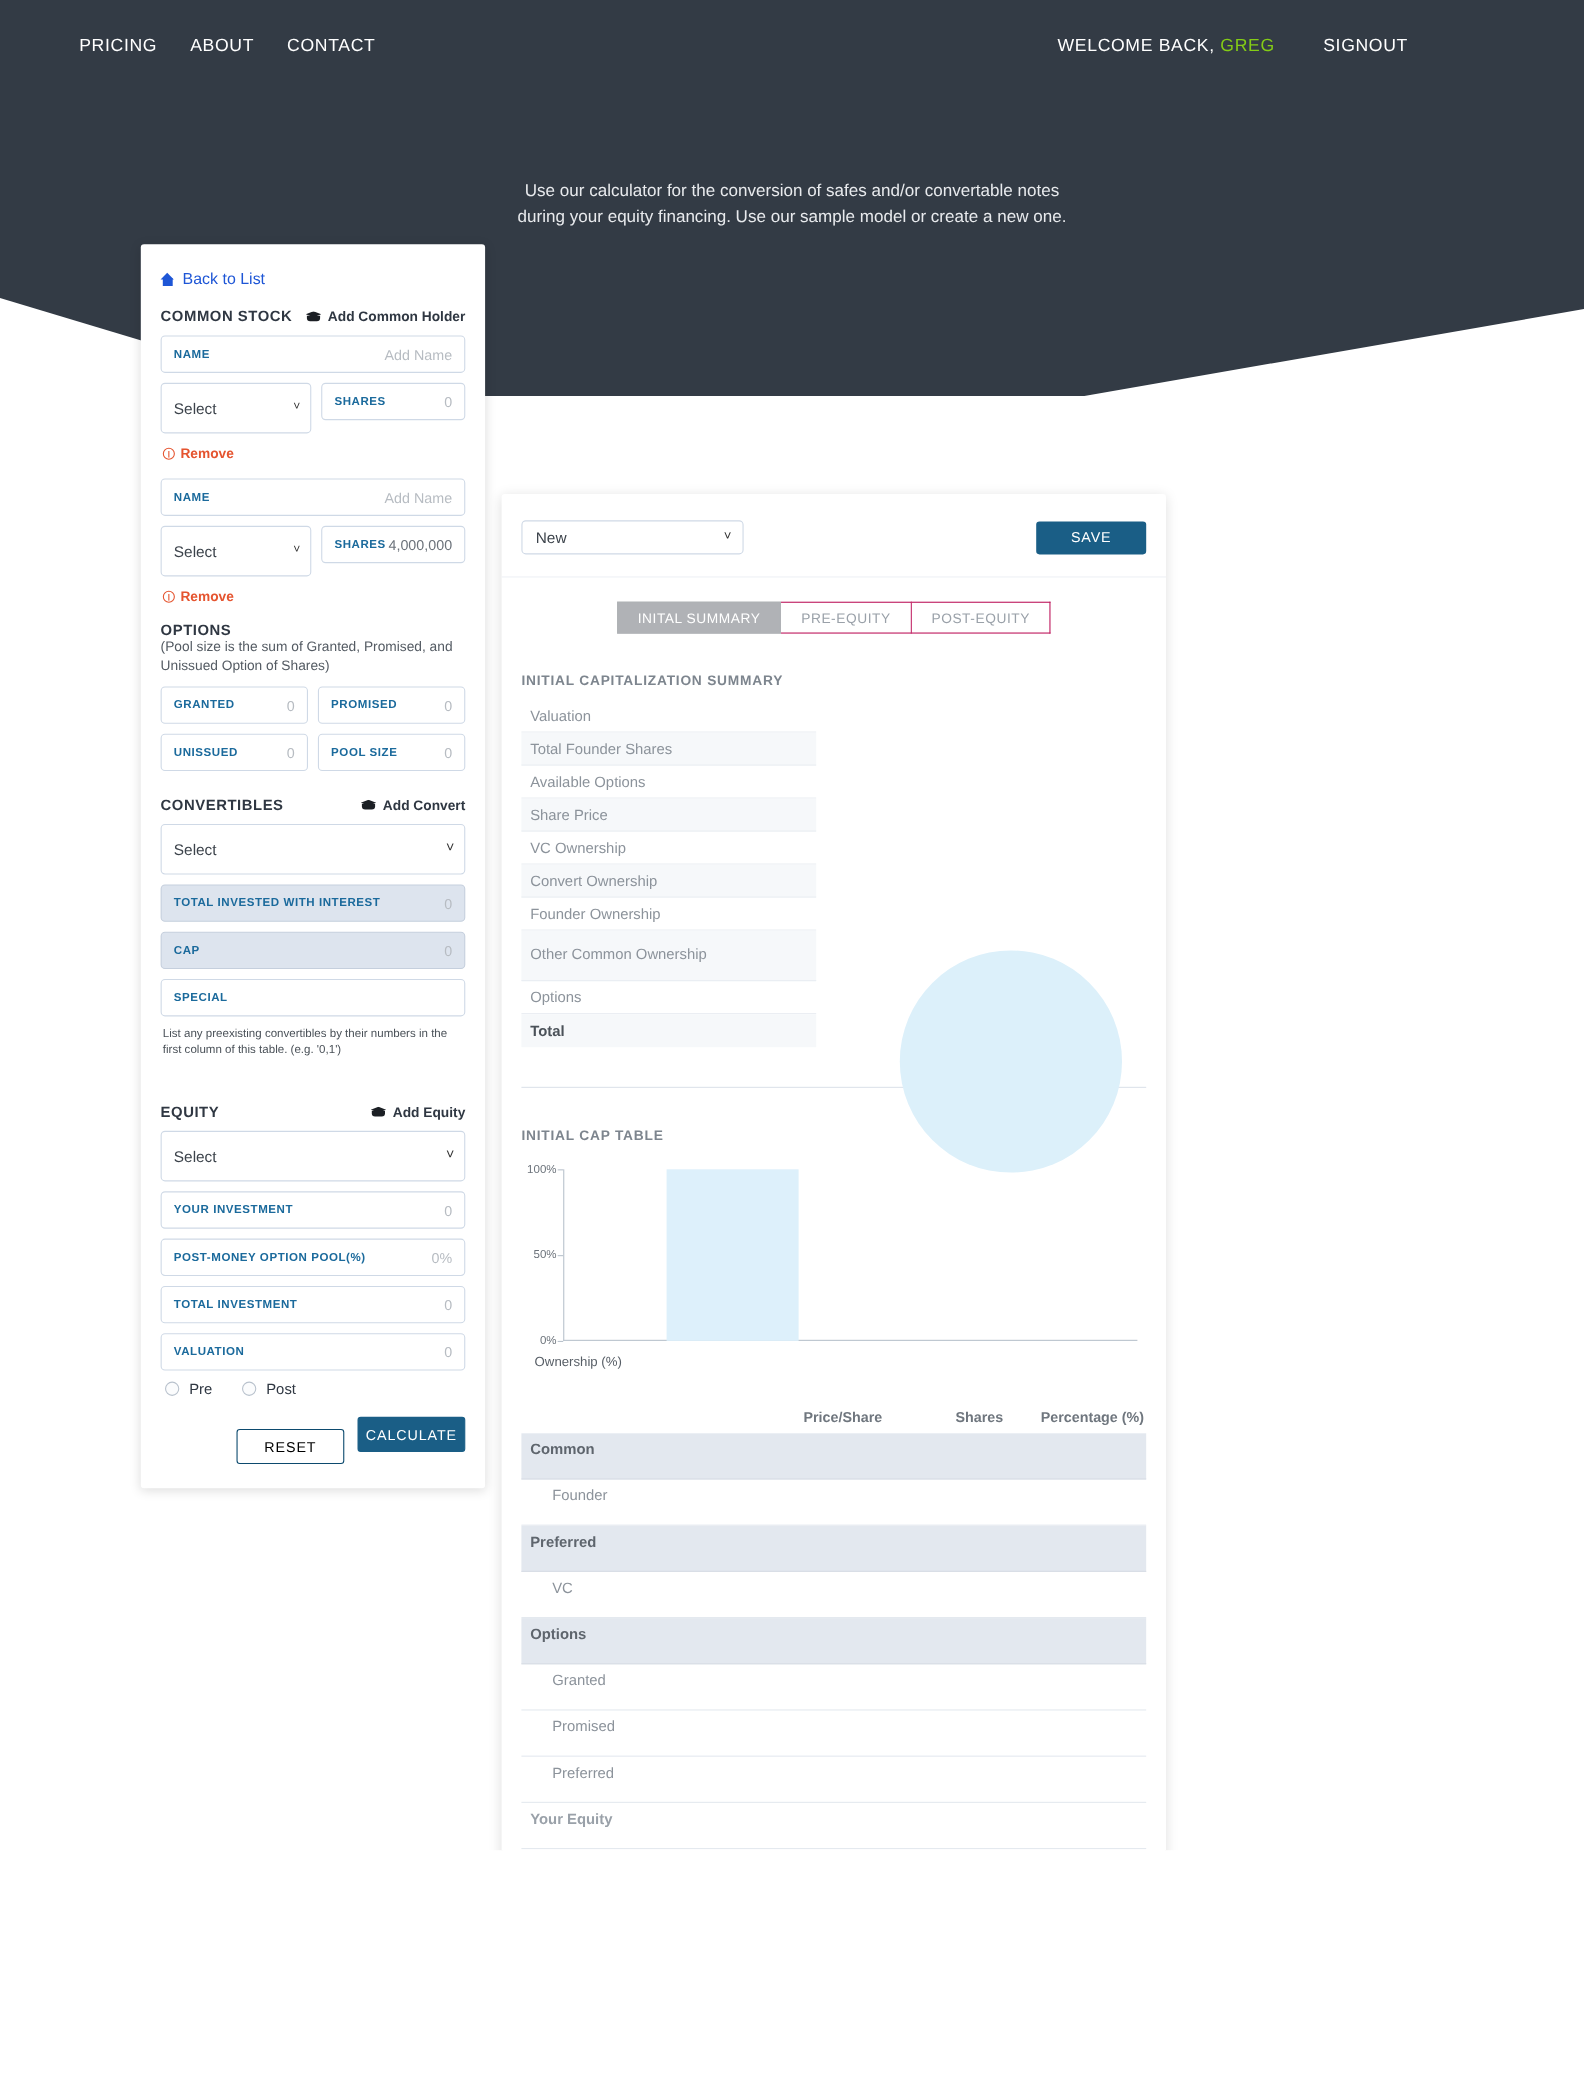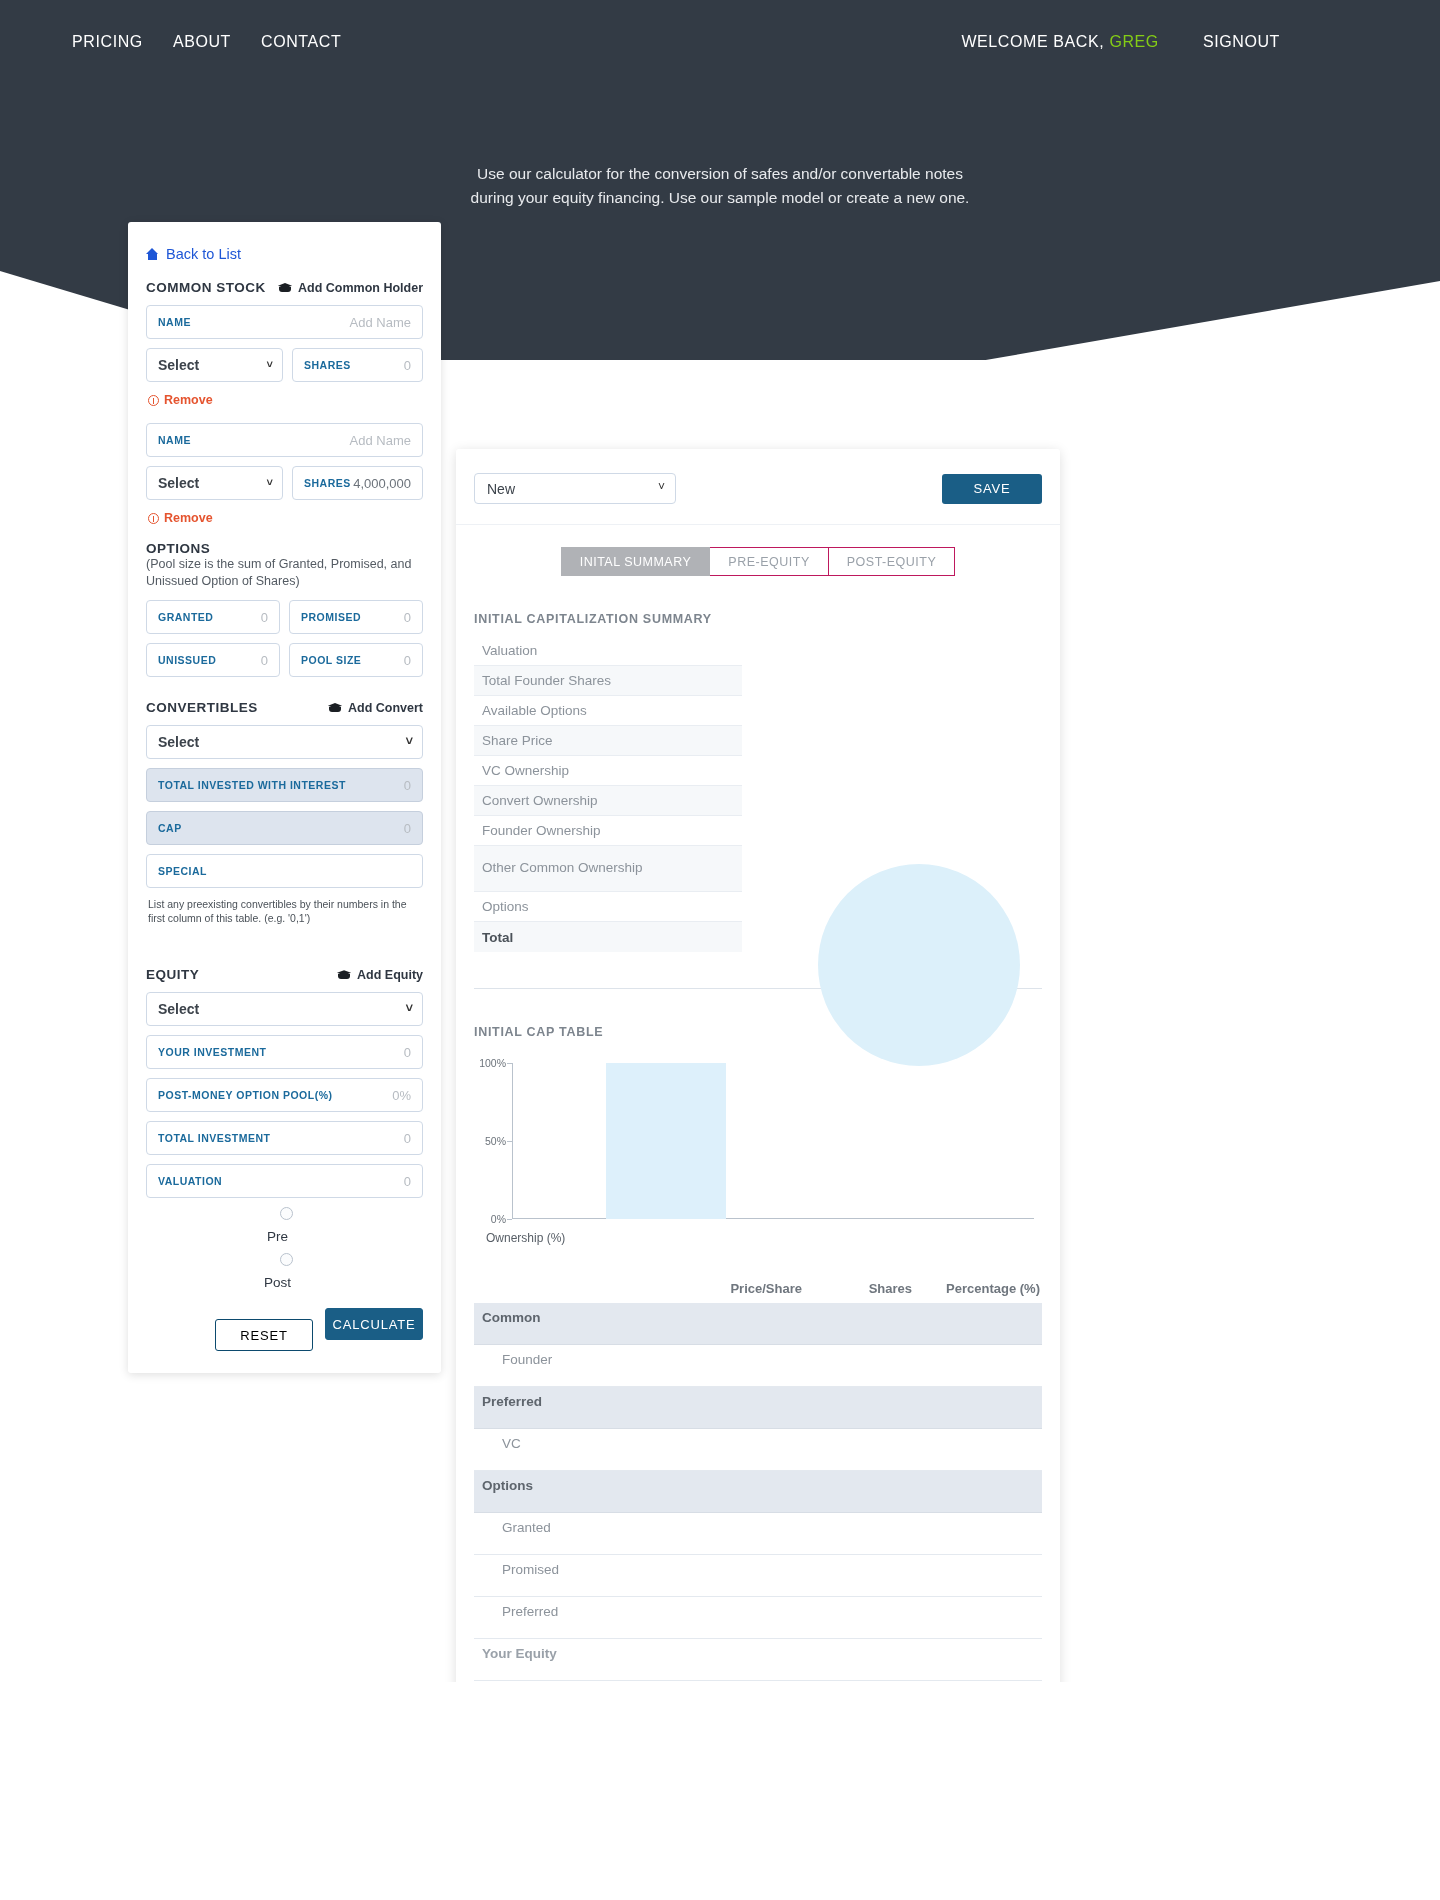--- a/index.html
+++ b/index.html
@@ -151,26 +151,25 @@
   }
   .field.filled .val { color: #6c737b; }
   .field.shaded { background: #dde4ee; border-color: #c5cfdd; }
 
   .row2 { display: flex; gap: 9px; }
   .row2 > .field { flex: 1; margin-bottom: 9px; }
 
   .select {
     position: relative;
     border: 1px solid #cfd9e6; border-radius: 4px;
-    height: 34px; display: flex; align-items: center;
+    height: 46px; display: flex; align-items: center;
     padding: 0 26px 0 11px; background: #fff;
     font-size: 14px; color: #3c434b;
     margin-bottom: 9px;
     cursor: pointer;
-    font-weight: bold;
   }
   .select.small { flex: 0 0 137px; }
   .select .chev {
     position: absolute; right: 9px; top: 50%; transform: translateY(-60%);
     font-size: 11px; color: #333;
   }
   .select.wide .chev { font-size: 13px; }
 
   .remove {
     display: flex; align-items: center; gap: 5px;
@@ -184,21 +183,21 @@
   .warn-ico::after {
     content:""; position:absolute; left:4.2px; top:2px; width:1.3px; height:6px; background:#e5542f;
   }
 
   .opt-note { font-size: 12.5px; color: #545b63; line-height: 1.32; margin-bottom: 11px; }
   .hint { font-size: 10.5px; color: #4a5158; line-height: 1.34; margin: 2px 0 0 2px; }
 
   .spacer-lg { height: 42px; }
   .spacer-sm { height: 14px; }
 
-  .radios { display: flex; align-items: center; gap: 9px; margin: 8px 0 18px 4px; flex-direction: column; }
+  .radios { display: flex; align-items: center; gap: 9px; margin: 8px 0 18px 4px; }
   .radio { width: 13px; height: 13px; border-radius: 50%; border: 1px solid #b9c2cd; background: #fbfcfd; cursor: pointer; }
   .radio-lab { font-size: 13.5px; color: #2f3742; margin-right: 18px; }
 
   .btn-row { display: flex; justify-content: flex-end; gap: 12px; }
   .btn {
     height: 32px; min-width: 98px;
     display: flex; align-items: center; justify-content: center;
     font-size: 13px; letter-spacing: 0.8px; font-weight: 500;
     border-radius: 3px; cursor: pointer;
   }

